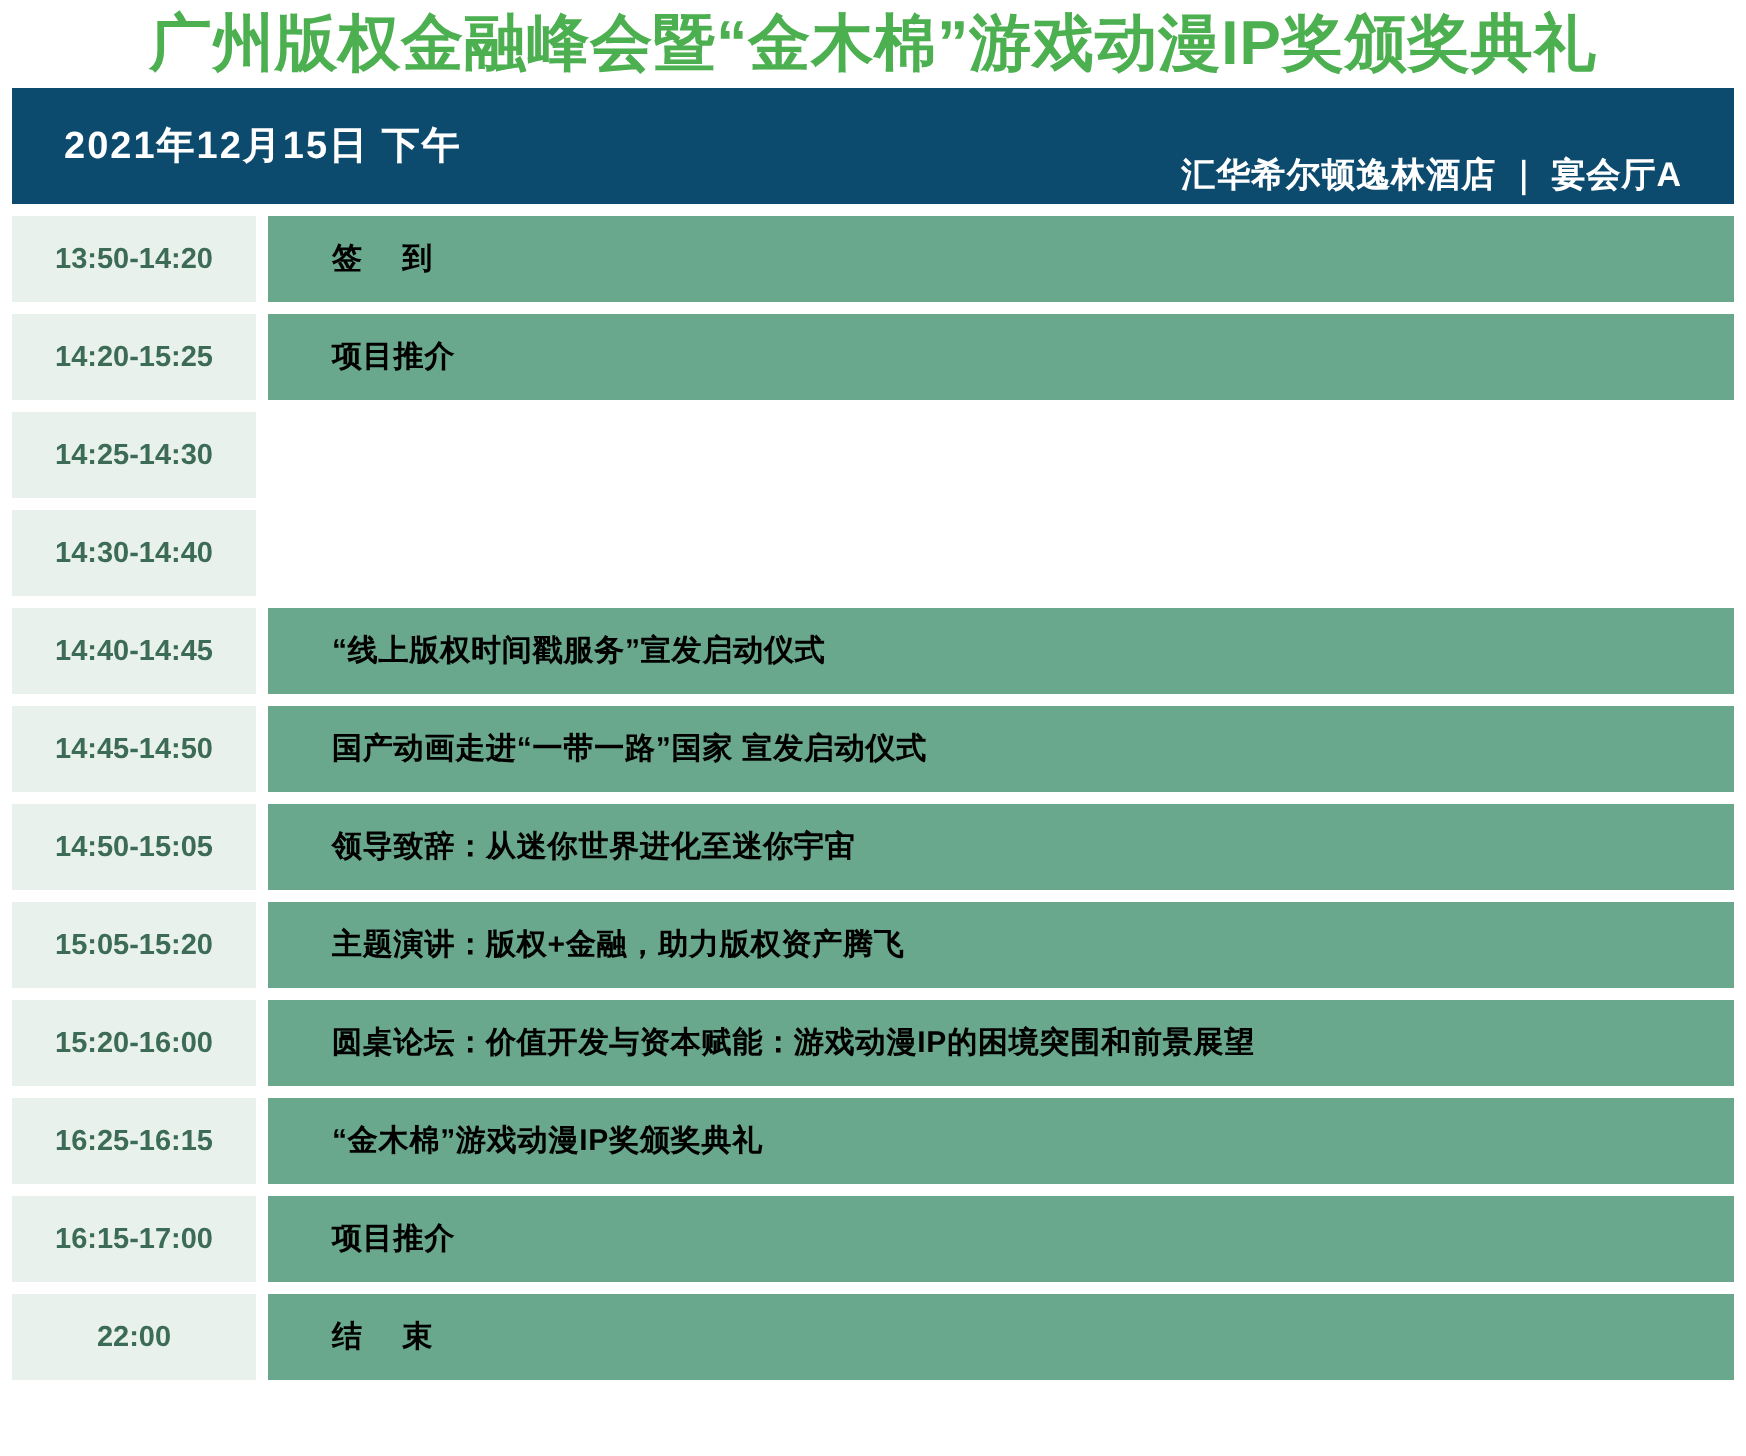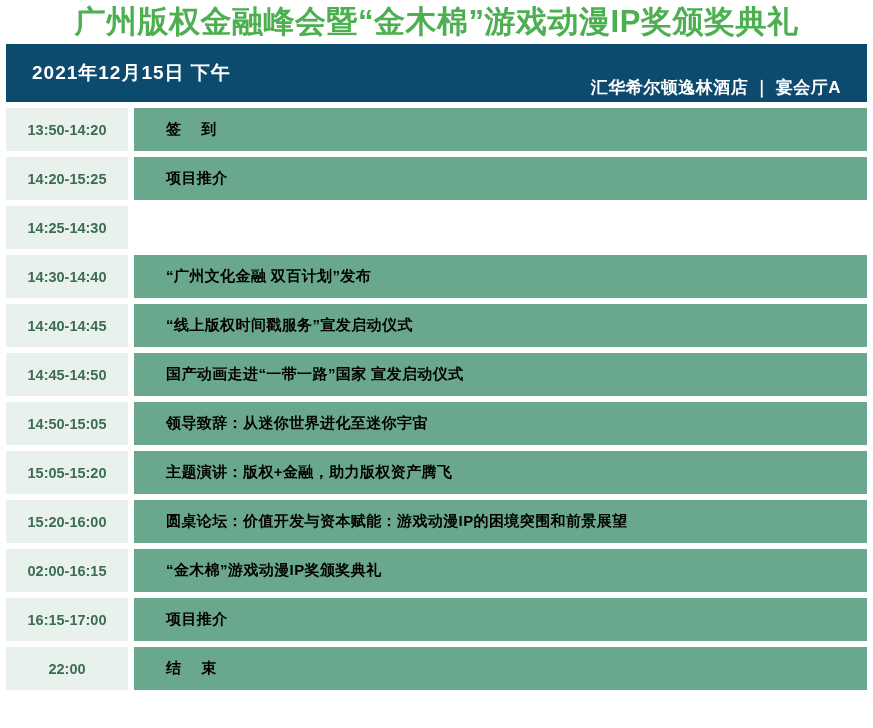--- a/index.html
+++ b/index.html
@@ -121,21 +121,20 @@
       </div>
       <div class="row">
         <div class="cell-time">14:20-15:25</div>
         <div class="cell-topic">项目推介</div>
       </div>
       <div class="row">
         <div class="cell-time">14:25-14:30</div>
       </div>
       <div class="row">
         <div class="cell-time">14:30-14:40</div>
-        <div class="cell-topic">“广州文化金融 双百计划”发布</div>
       </div>
       <div class="row">
         <div class="cell-time">14:40-14:45</div>
         <div class="cell-topic">“线上版权时间戳服务”宣发启动仪式</div>
       </div>
       <div class="row">
         <div class="cell-time">14:45-14:50</div>
         <div class="cell-topic">国产动画走进“一带一路”国家  宣发启动仪式</div>
       </div>
       <div class="row">
@@ -144,21 +143,21 @@
       </div>
       <div class="row">
         <div class="cell-time">15:05-15:20</div>
         <div class="cell-topic">主题演讲：版权+金融，助力版权资产腾飞</div>
       </div>
       <div class="row">
         <div class="cell-time">15:20-16:00</div>
         <div class="cell-topic">圆桌论坛：价值开发与资本赋能：游戏动漫IP的困境突围和前景展望</div>
       </div>
       <div class="row">
-        <div class="cell-time">02:00-16:15</div>
+        <div class="cell-time">16:25-16:15</div>
         <div class="cell-topic">“金木棉”游戏动漫IP奖颁奖典礼</div>
       </div>
       <div class="row">
         <div class="cell-time">16:15-17:00</div>
         <div class="cell-topic">项目推介</div>
       </div>
       <div class="row">
         <div class="cell-time">22:00</div>
         <div class="cell-topic spaced">结  束</div>
       </div>

